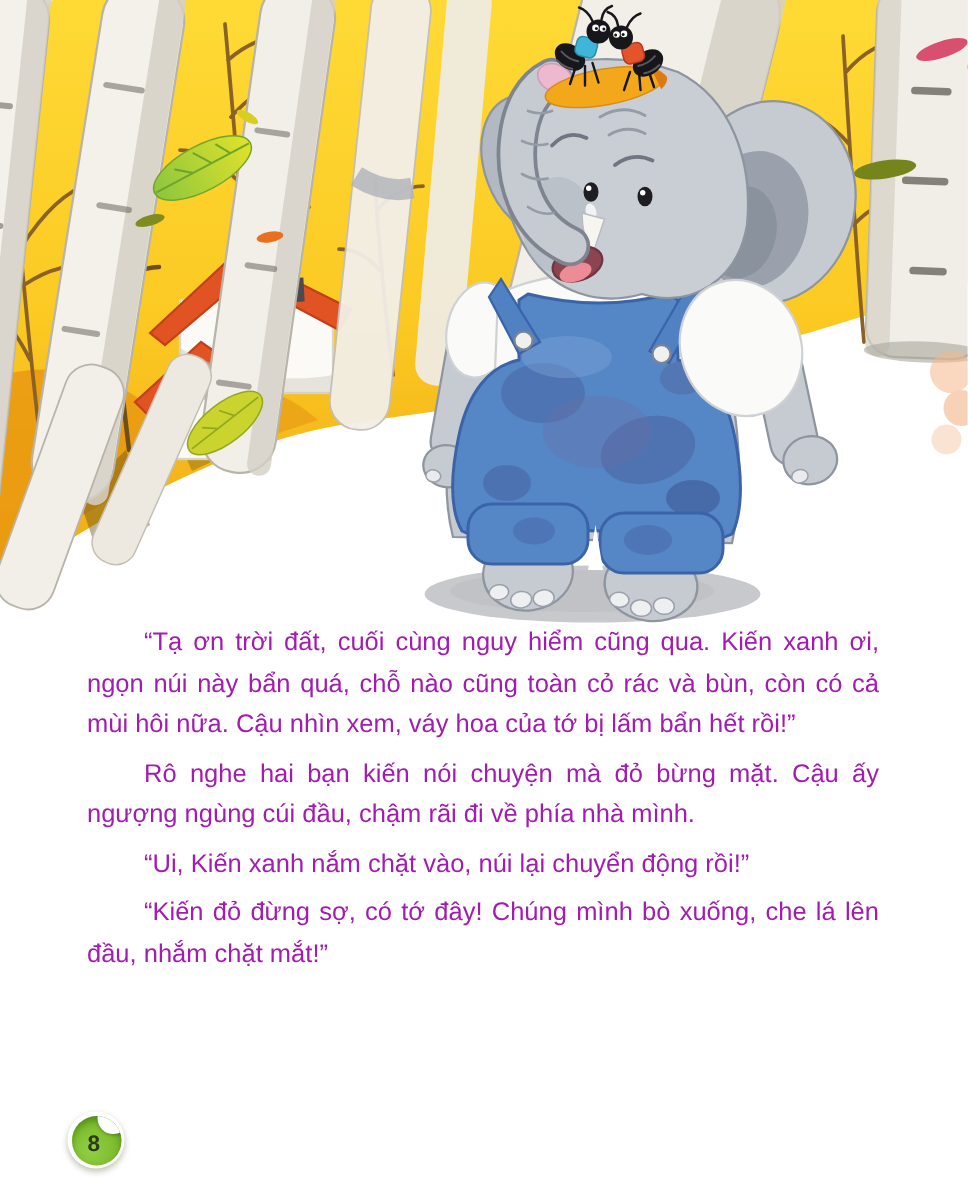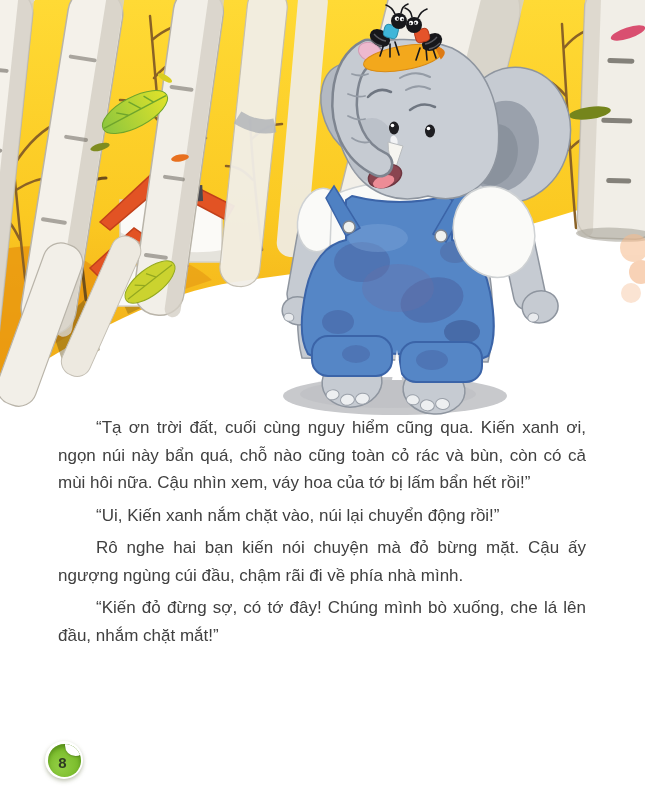--- a/index.html
+++ b/index.html
@@ -4,21 +4,21 @@
 <style>
   html,body{margin:0;padding:0;}
   body{
     width:645px;height:788px;position:relative;overflow:hidden;
     background:#ffffff;
     font-family:"Liberation Sans",sans-serif;
   }
   .illustration{position:absolute;left:0;top:0;width:645px;height:418px;}
   .story{
     position:absolute;left:58px;top:414px;width:528px;
-    font-size:17px;line-height:27.5px;color:#404040;
+    font-size:17px;line-height:27.5px;color:#a21caf;
     text-align:justify;
   }
   .story p{margin:0 0 5px 0;text-indent:38px;}
   .page-badge{
     position:absolute;left:45px;top:741px;width:38px;height:38px;
     background:#ffffff;border-radius:50%;
     box-shadow:0 2px 4px rgba(110,120,80,.45);
     display:flex;align-items:center;justify-content:center;
   }
   .page-badge .leaf{
@@ -290,22 +290,22 @@
         <circle cx="410.4" cy="23.4" r="1" fill="#17171B"></circle>
       <circle cx="416" cy="22.6" r="2.2" fill="#FFFFFF"></circle>
         <circle cx="415.4" cy="23" r="1" fill="#17171B"></circle>
       <path d="M418,18 q3,-7 9,-9 M412,17 q-1,-7 -7,-9" stroke="#17171B" stroke-width="1.6" fill="none" stroke-linecap="round"></path>
     </g>
   </g>
 </svg>
 
 <div class="story">
   <p>“Tạ ơn trời đất, cuối cùng nguy hiểm cũng qua. Kiến xanh ơi, ngọn núi này bẩn quá, chỗ nào cũng toàn cỏ rác và bùn, còn có cả mùi hôi nữa. Cậu nhìn xem, váy hoa của tớ bị lấm bẩn hết rồi!”</p>
+  <p>Rô nghe hai bạn kiến nói chuyện mà đỏ bừng mặt. Cậu ấy ngượng ngùng cúi đầu, chậm rãi đi về phía nhà mình.</p>
   <p>“Ui, Kiến xanh nắm chặt vào, núi lại chuyển động rồi!”</p>
-  <p>Rô nghe hai bạn kiến nói chuyện mà đỏ bừng mặt. Cậu ấy ngượng ngùng cúi đầu, chậm rãi đi về phía nhà mình.</p>
   <p>“Kiến đỏ đừng sợ, có tớ đây! Chúng mình bò xuống, che lá lên đầu, nhắm chặt mắt!”</p>
 </div>
 
 <div class="page-badge">
   <div class="leaf">
     <span class="num">8</span>
   </div>
 </div>
 
 </body></html>

